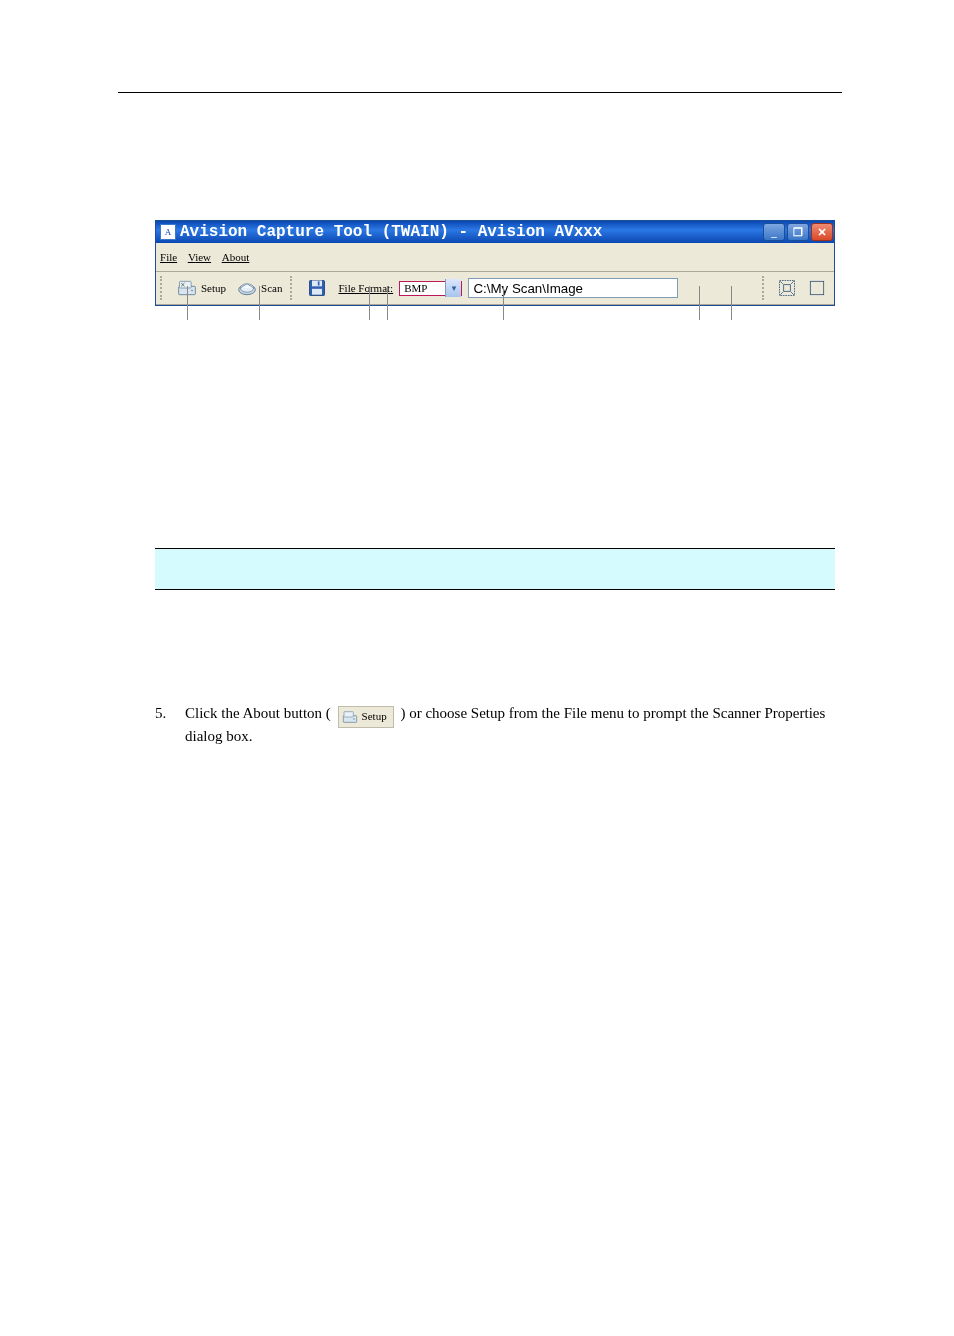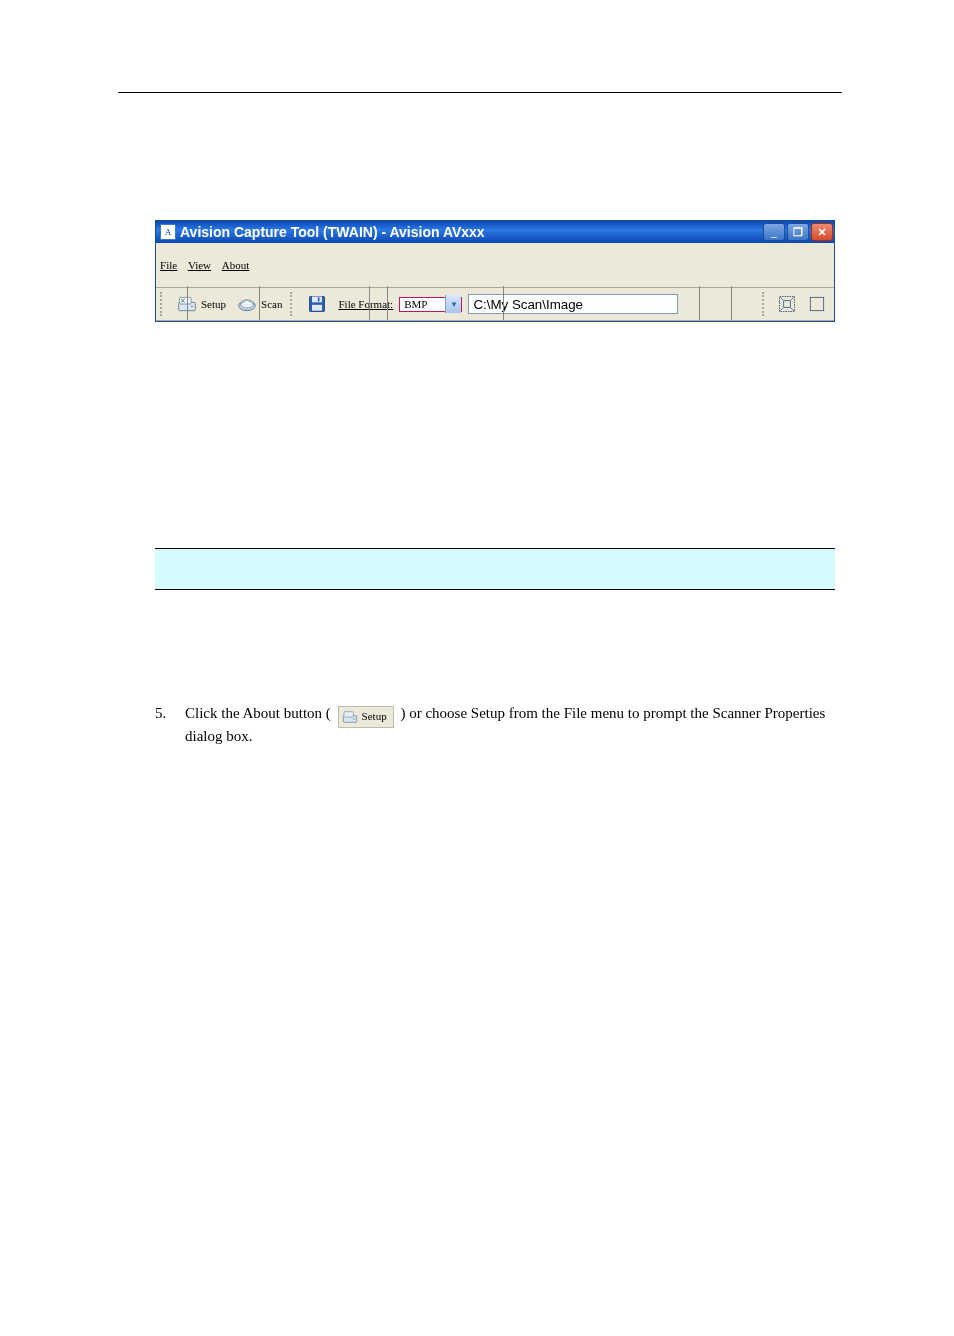--- a/index.html
+++ b/index.html
@@ -4,25 +4,25 @@
 <style>
 * { box-sizing: border-box; margin: 0; padding: 0; }
 body { width: 954px; height: 1336px; background: #fff; font-family: "Times New Roman", serif; position: relative; }
 .page-hr { position: absolute; left: 118px; top: 92px; width: 724px; height: 1px; background: #000; }
 .page-header-right { position: absolute; right: 115px; top: 70px; font-style: italic; font-size: 14px; }
 .page-header-left { position: absolute; left: 118px; top: 70px; font-style: italic; font-size: 14px; }
 .intro-text { position: absolute; left: 155px; top: 170px; width: 670px; font-size: 15px; line-height: 1.4; }
 .app-window { position: absolute; left: 155px; top: 220px; width: 680px; border: 1px solid #1b4e96; }
 .titlebar { display: flex; align-items: center; background: linear-gradient(to bottom,#0a47b2,#2b78e4 40%,#0a47b2); height: 22px; }
 .titlebar .app-icon { width: 16px; height: 16px; margin: 0 4px; background:#fff; border:1px solid #3a77c9; font-size:9px; text-align:center; line-height:14px; color:#0a47b2; }
-.titlebar .title { color:#fff; font-family: Liberation Sans, sans-serif; font-size: 14px; font-weight: bold; flex:1; }
+.titlebar .title { color:#fff; font-family: Liberation Mono, monospace; font-size: 16px; font-weight: bold; flex:1; }
 .win-btns { display:flex; }
 .win-btn { width: 22px; height: 18px; margin:2px 1px; background: linear-gradient(#7fa6e0,#3a77c9); border:1px solid #1b4e96; border-radius:3px; display:flex; align-items:center; justify-content:center; font-family:Tahoma; font-size:11px; font-weight:bold; color:#fff; }
 .win-btn.close { background: linear-gradient(#f08b73,#d84a2a); border-color:#a12f17; }
-.menubar { background:#ece9d8; border-bottom:1px solid #aca899; font-family:Tahoma; font-size:11px; padding:16px 4px; }
+.menubar { background:#ece9d8; border-bottom:1px solid #aca899; font-family:Tahoma; font-size:11px; padding:8px 4px; }
 .menubar span { margin-right: 8px; text-decoration: underline; text-decoration-style: solid; }
 .mi { display:inline-block; }
 .mi::first-letter { text-decoration: underline; }
 .toolbar { background:#ece9d8; display:flex; align-items:center; padding:4px; border-bottom:1px solid #aca899; font-family:Tahoma; font-size:11px; gap:6px; }
 .tb-grip { width:6px; height:24px; border-left:2px dotted #aca899; margin-right:2px; }
 .tb-btn { display:flex; align-items:center; gap:3px; padding:0 2px; }
 .tb-icon { width:22px; height:22px; display:flex; align-items:center; justify-content:center; }
 .tb-icon svg { width:20px; height:20px; }
 .ff-label { margin-left:2px;text-decoration:underline; }
 .ff-drop { border:1px solid #be185d; background:#fff; display:flex; align-items:center; height:15px; }

